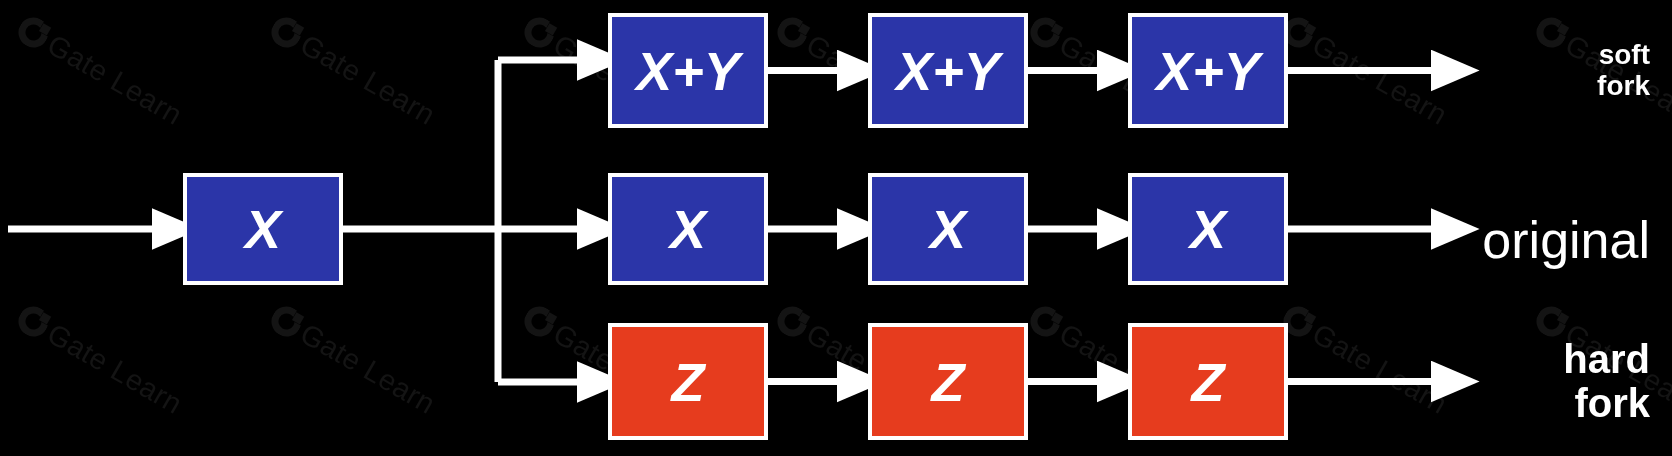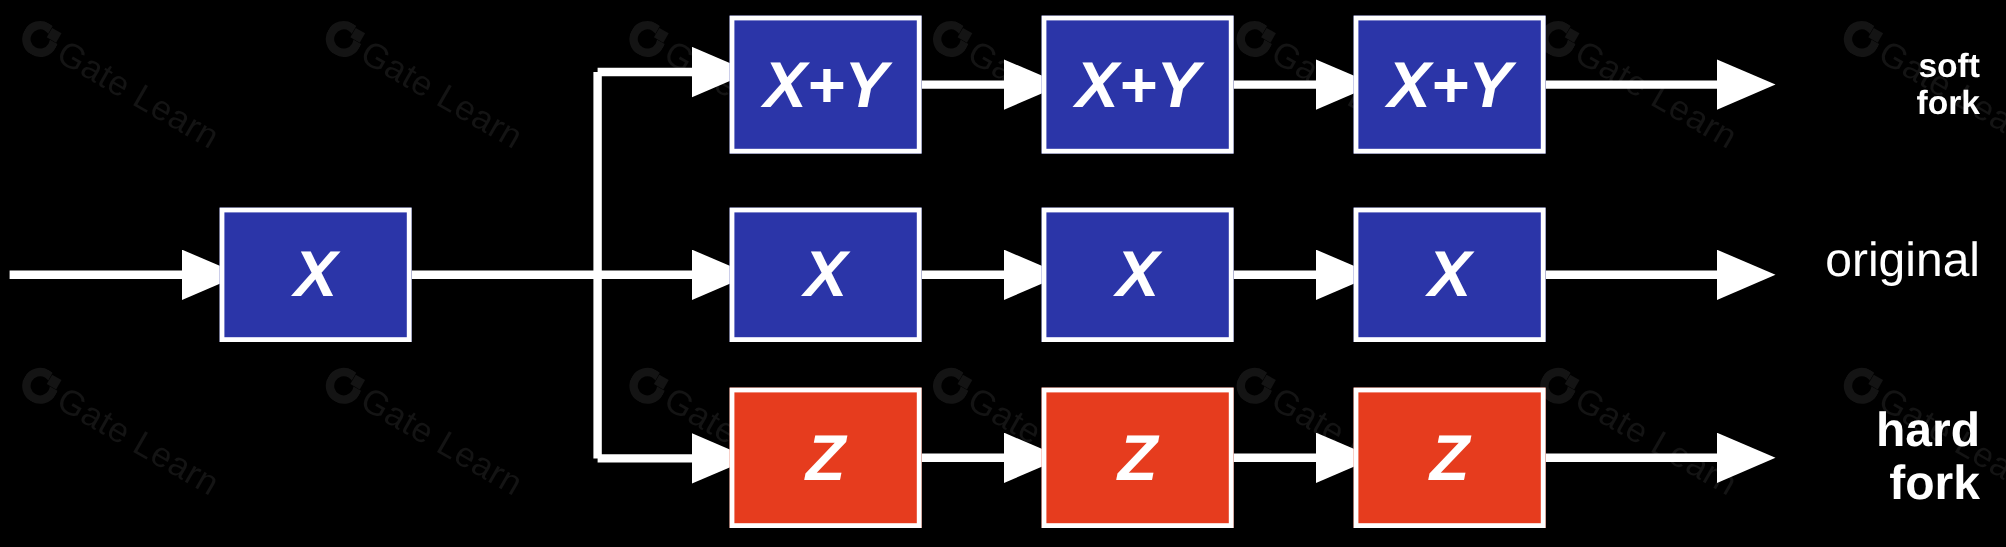--- a/index.html
+++ b/index.html
@@ -251,19 +251,19 @@
         <div class="node" style="left: 868px; top: 323px; width: 160px; height: 117px; background: rgb(230, 60, 30);">
           <span class="node-label" style="font-size: 54px;">Z</span>
         </div>
         <div class="node" style="left: 1128px; top: 323px; width: 160px; height: 117px; background: rgb(230, 60, 30);">
           <span class="node-label" style="font-size: 54px;">Z</span>
         </div>
       </div>
     <div id="rowlabels">
         <div class="rowlabel bold" style="font-size: 28px; right: 22px; top: 22.5px; height: 96px; display: flex; flex-direction: column; justify-content: center; align-items: flex-end;">soft
 fork</div>
-        <div class="rowlabel normal" style="font-size: 40px; right: 22px; top: 170px; height: 96px; display: flex; flex-direction: column; justify-content: center; align-items: flex-end;">original</div>
+        <div class="rowlabel normal" style="font-size: 52px; right: 22px; top: 192px; height: 96px; display: flex; flex-direction: column; justify-content: center; align-items: flex-end;">original</div>
         <div class="rowlabel bold" style="font-size: 40px; right: 22px; top: 333.5px; height: 96px; display: flex; flex-direction: column; justify-content: center; align-items: flex-end;">hard
 fork</div>
       </div>
   </div>
 
 </div>
 
 </body></html>

